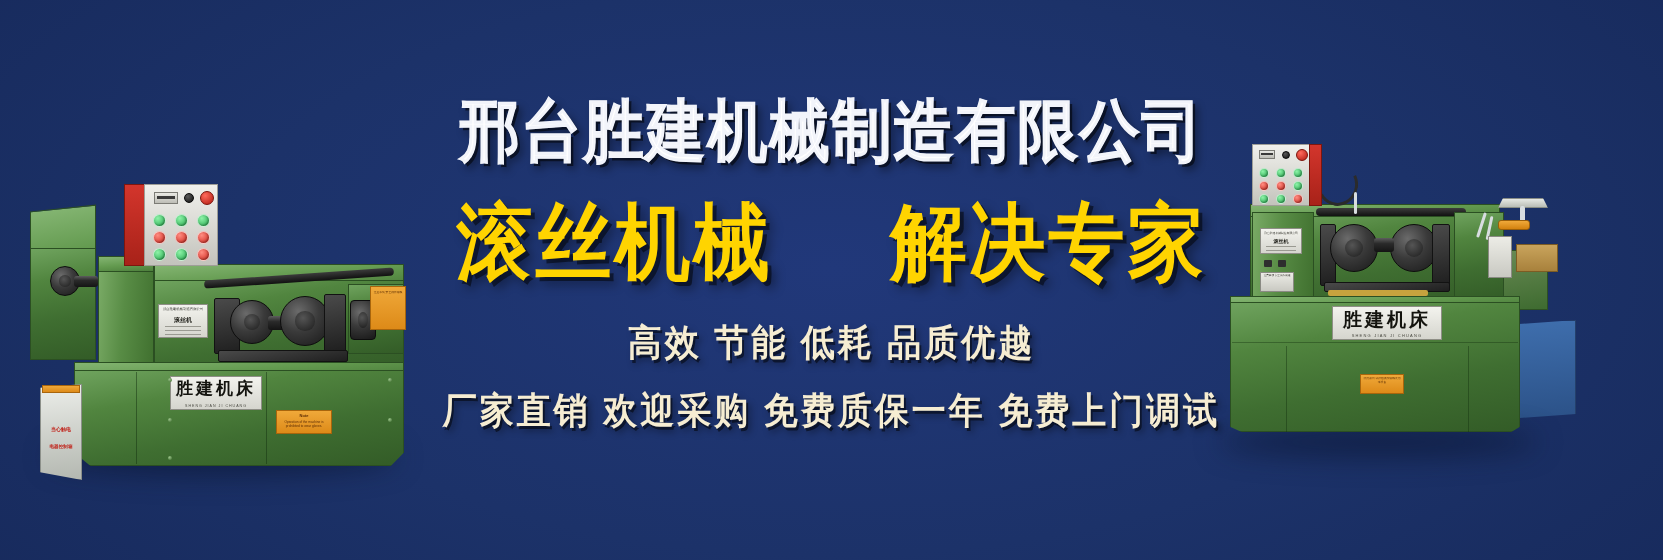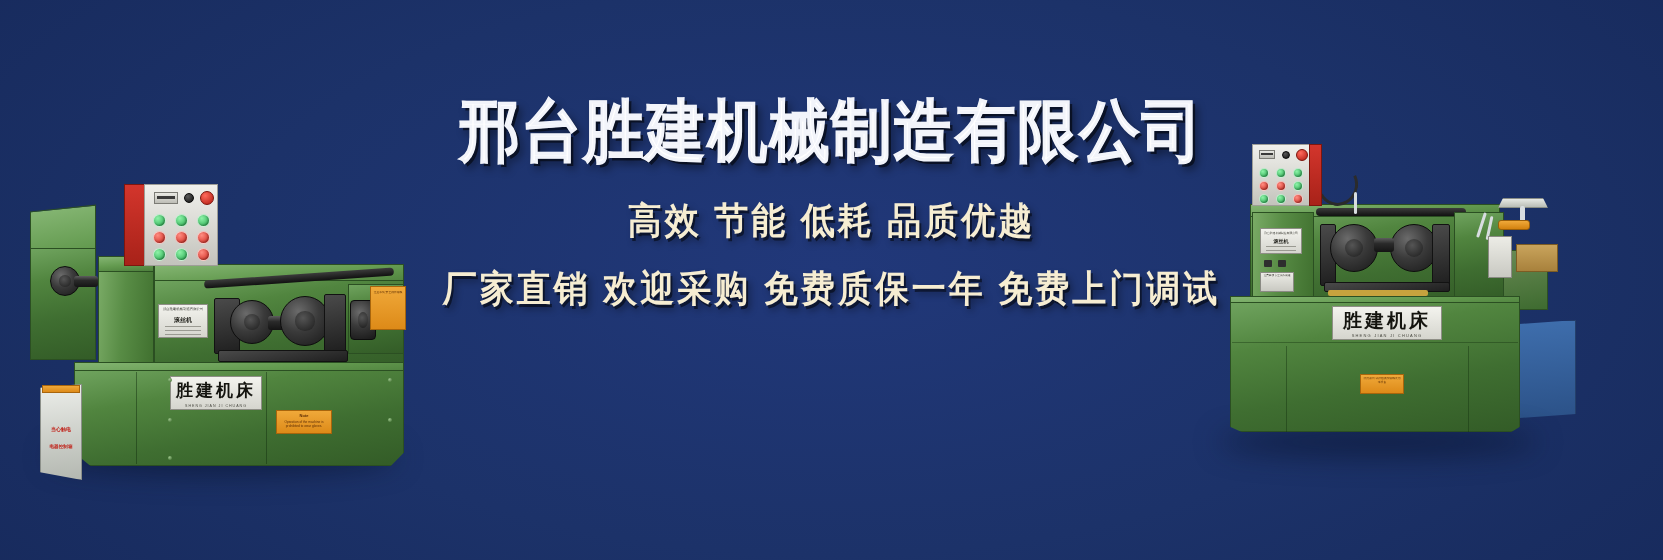--- a/index.html
+++ b/index.html
@@ -196,21 +196,21 @@
     position:absolute;
     background:linear-gradient(180deg,#3c3c3c,#111);
     border-radius:4px;
   }
 
   
   .plate {
     position:absolute;
     background:linear-gradient(180deg,#f3f3ee,#d5d5ce);
     border:1px solid #8e8e86;
-    display:flex; align-items:center; justify-content:center;
+    display:flex; justify-content:center;
     overflow:hidden;
   }
   .plate-txt {
     color:#14140f;
     font-weight:bold;
     letter-spacing:3px;
     white-space:nowrap;
     font-family:"Liberation Serif","DejaVu Serif",serif;
   }
   .plate-sub {
@@ -484,18 +484,22 @@
   </div>
 
   <div class="blue-box" style="left:1492px; top:320px; width:84px; height:100px; z-index:18;
               clip-path:polygon(0 6%,100% 0,100% 94%,0 100%);"></div>
   <div style="position:absolute; left:1488px; top:250px; width:60px; height:60px; z-index:18;
               background:linear-gradient(170deg,#6a8b55,#3e6b30); border:1px solid #2d5023;"></div>
 
   <div class="text-stack">
     <div class="company-name">邢台胜建机械制造有限公司</div>
 
+    <div class="headline">
+      <span>滚丝机械</span>
+      <span>解决专家</span>
+    </div>
 
     <div class="sub-1">高效  节能  低耗  品质优越</div>
     <div class="sub-2">厂家直销  欢迎采购  免费质保一年  免费上门调试</div>
   </div>
 
 </div>
 
 </body></html>

